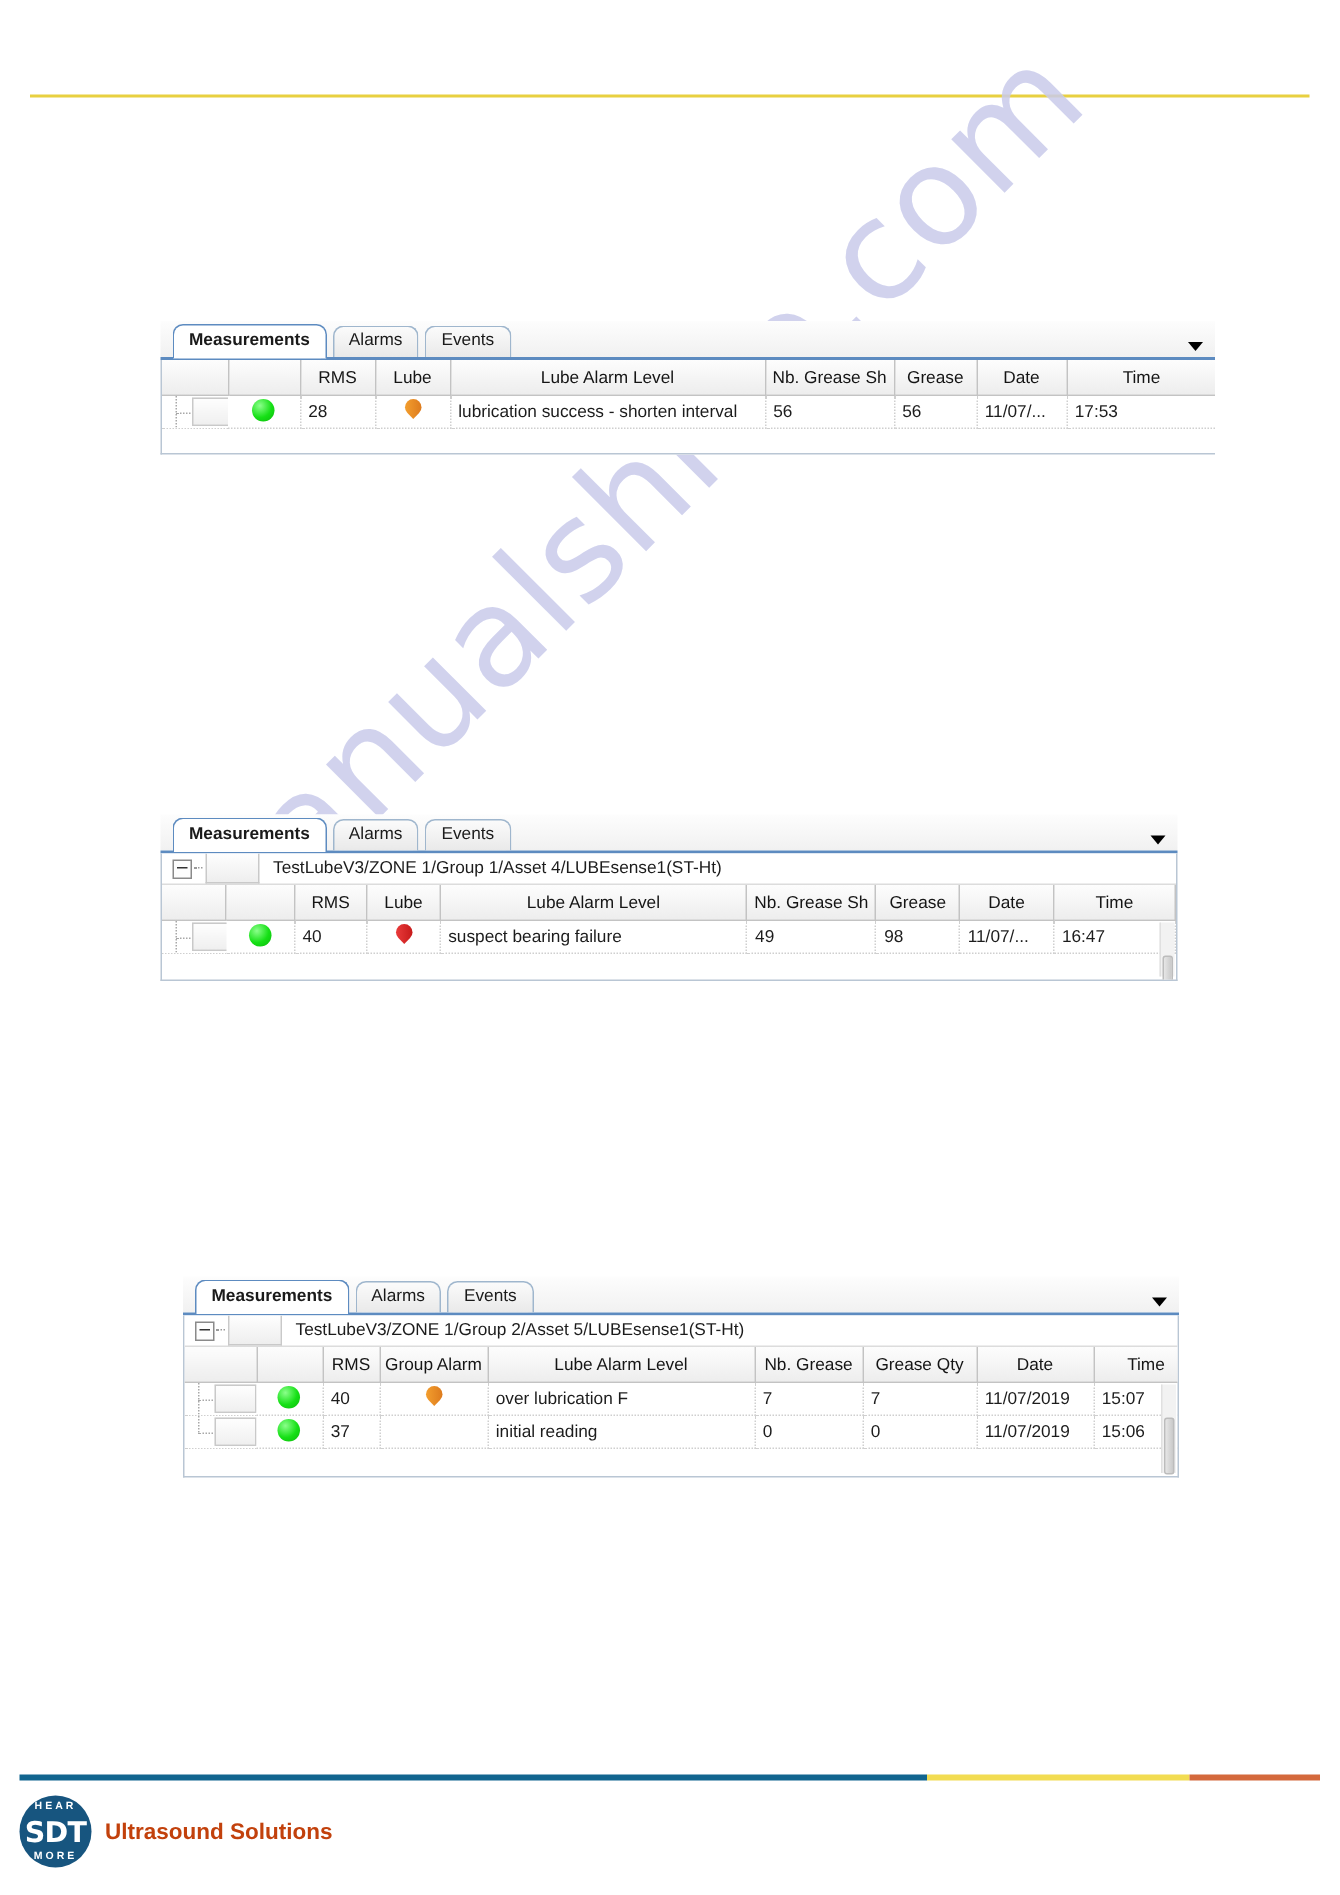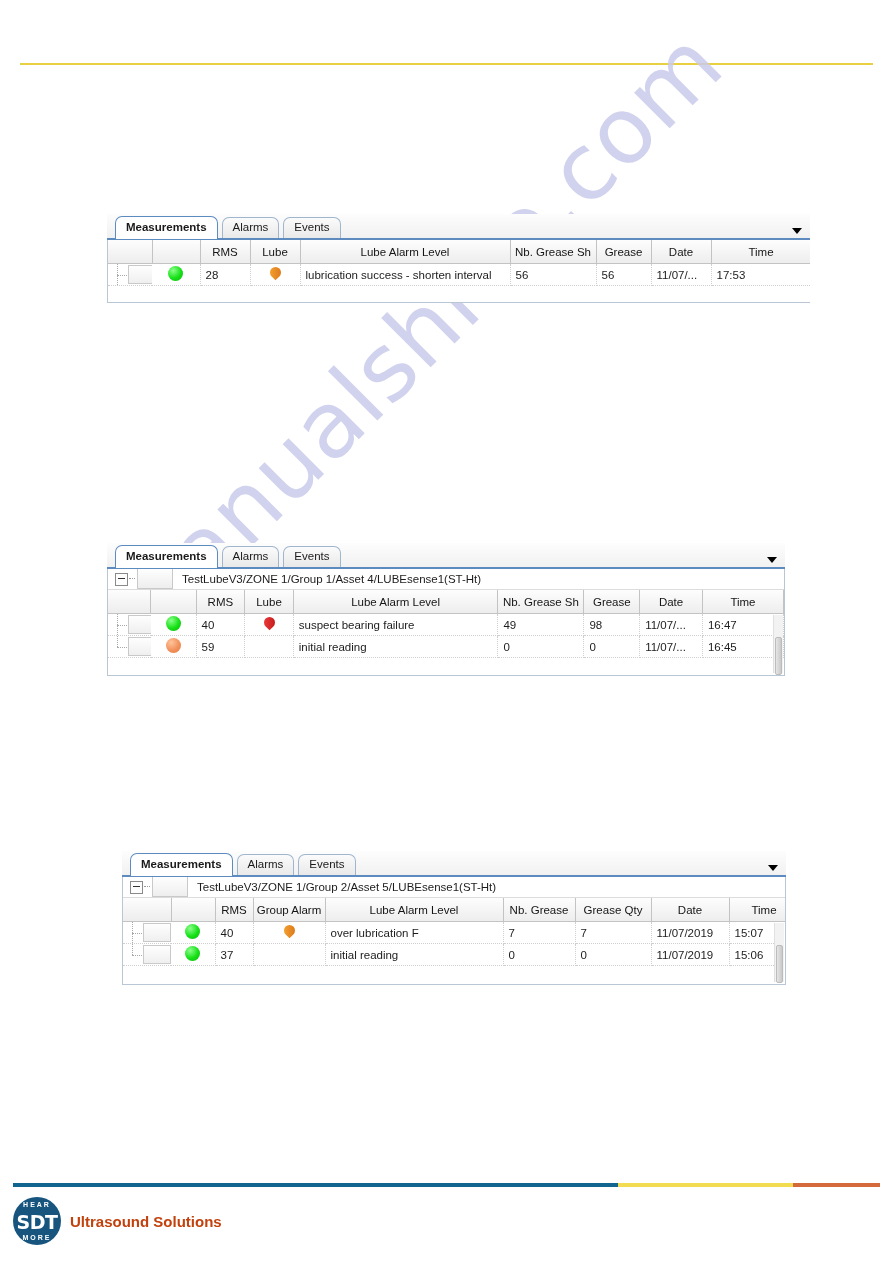--- a/index.html
+++ b/index.html
@@ -282,37 +282,20 @@
           <td>40</td>
           <td class="c">
             <span class="drop red"><i></i></span>
           </td>
           <td>suspect bearing failure</td>
           <td>49</td>
           <td>98</td>
           <td>11/07/...</td>
           <td>16:47</td>
         </tr>
-        <tr>
-          <td class="gutter">
-            <span class="vline" style="bottom:50%"></span>
-              <span class="hline"></span>
-              <span class="btnstub"></span>
-          </td>
-          <td class="c">
-            <span class="dot orange"></span>
-          </td>
-          <td>59</td>
-          <td class="c"></td>
-          <td>initial reading</td>
-          <td>0</td>
-          <td>0</td>
-          <td>11/07/...</td>
-          <td>16:45</td>
-        </tr>
       </tbody>
     </table>
     <div style="height:17px"></div>
     <div class="scrollbar-v">
       <div class="thumb"></div>
     </div>
   </div>
 </div>
 
 <div class="panel" style="left:122px;top:851px;width:664px;">

